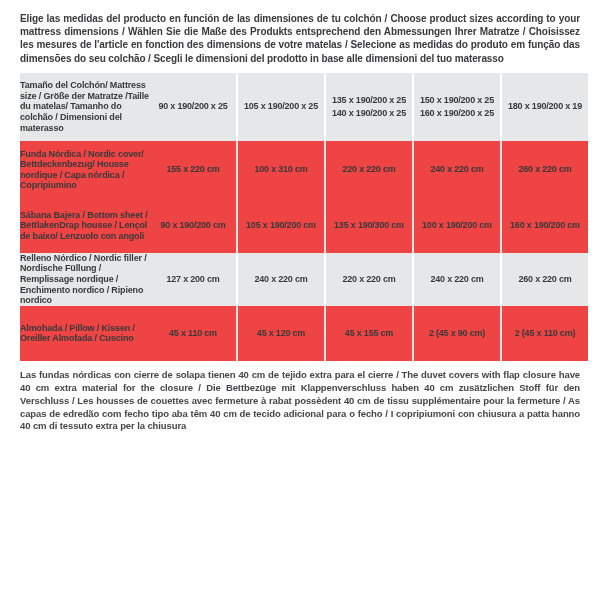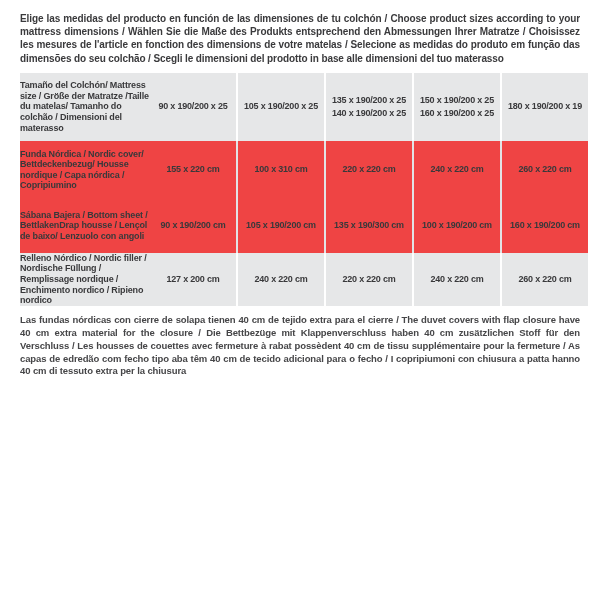--- a/index.html
+++ b/index.html
@@ -110,18 +110,26 @@
         <td class="val">160 x 190/200 cm</td>
       </tr>
       <tr class="gray r5">
         <td class="label">Relleno Nórdico / Nordic filler / Nordische Füllung / Remplissage nordique / Enchimento nordico / Ripieno nordico</td>
         <td class="val">127 x 200 cm</td>
         <td class="val">240 x 220 cm</td>
         <td class="val">220 x 220 cm</td>
         <td class="val">240 x 220 cm</td>
         <td class="val">260 x 220 cm</td>
       </tr>
+      <tr class="white r6">
+        <td class="label">Almohada  / Pillow / Kissen / Oreiller Almofada / Cuscino</td>
+        <td class="val">45 x 110 cm</td>
+        <td class="val">45 x 120 cm</td>
+        <td class="val">45 x 155 cm</td>
+        <td class="val">2 (45 x 90 cm)</td>
+        <td class="val">2 (45 x 110 cm)</td>
+      </tr>
     </tbody>
   </table>
 
   <div class="footnote">Las fundas nórdicas con cierre de solapa tienen 40 cm de tejido extra para el cierre  / The duvet covers with flap closure have 40 cm extra material for the closure / Die Bettbezüge mit Klappenverschluss haben 40 cm zusätzlichen Stoff für den Verschluss / Les housses de couettes avec fermeture à rabat possèdent 40 cm de tissu supplémentaire pour la fermeture / As capas de edredão com fecho tipo aba têm 40 cm de tecido adicional para o fecho / I copripiumoni con chiusura a patta hanno 40 cm di tessuto extra per la chiusura</div>
 
 </div>
 
 </body></html>

